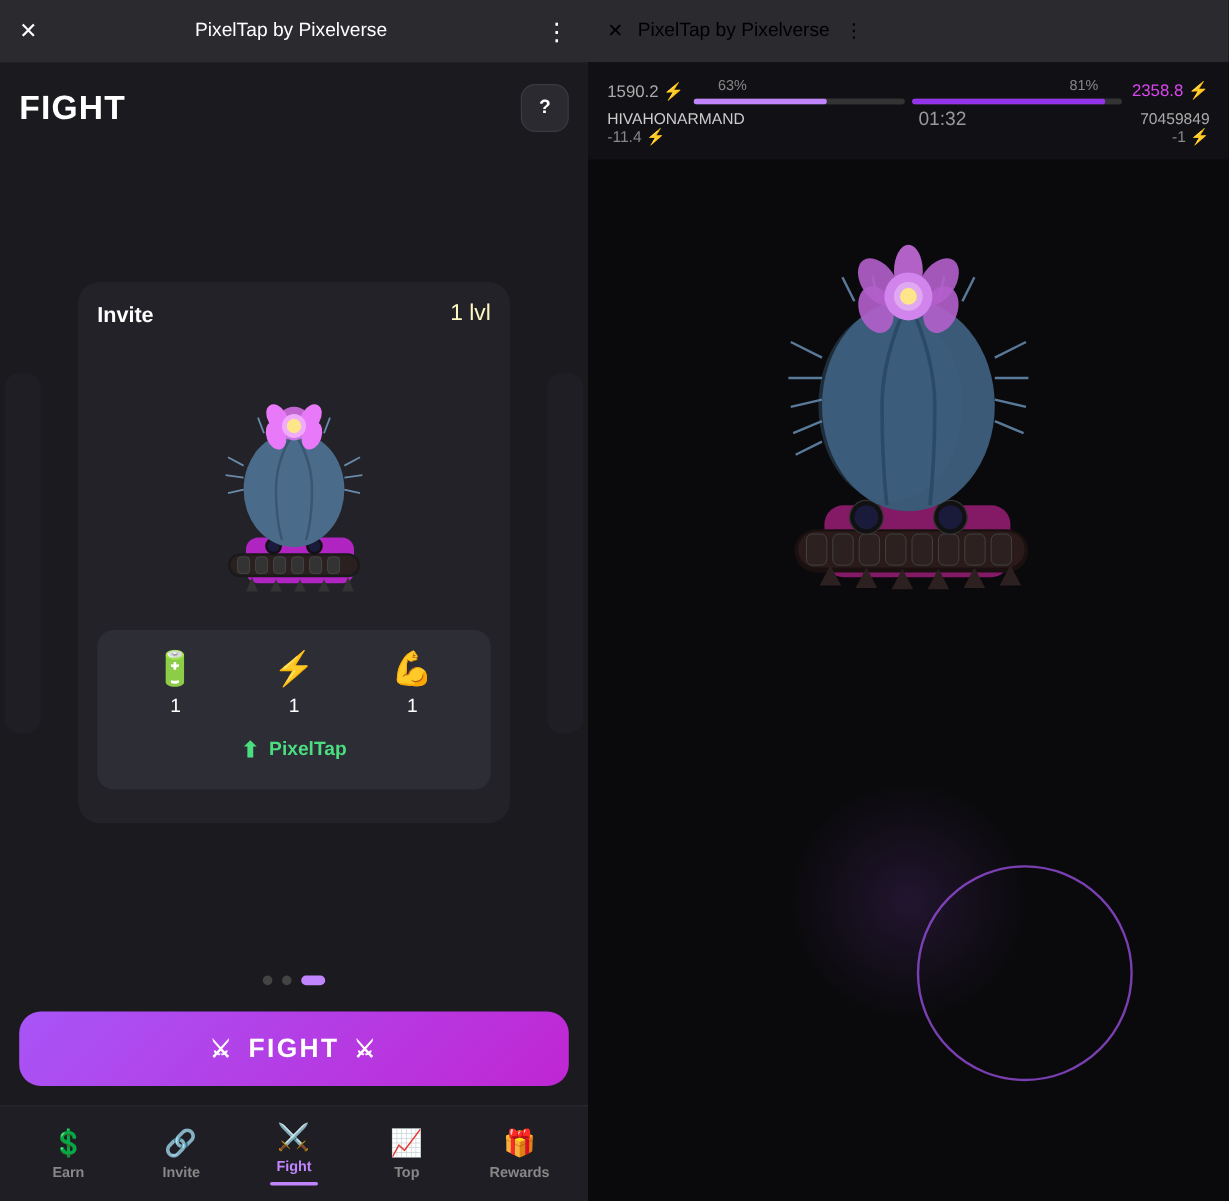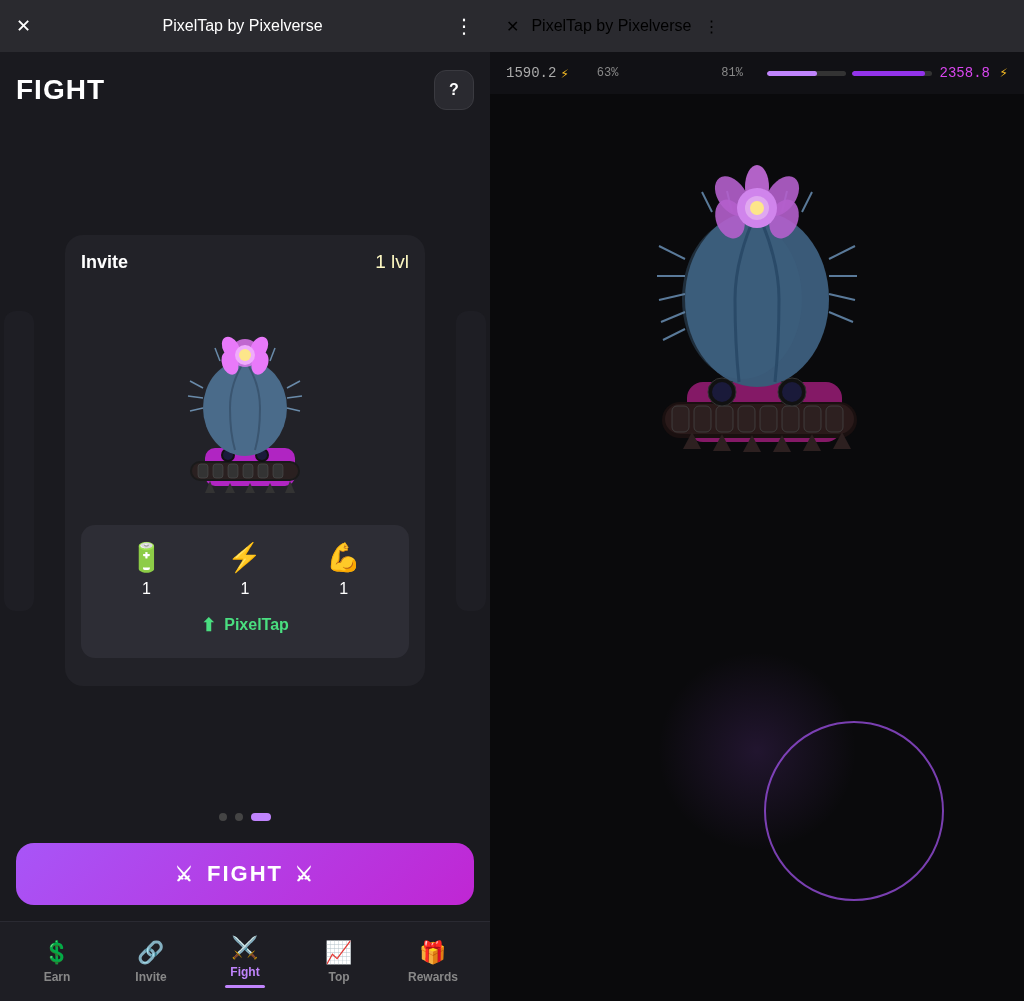--- a/index.html
+++ b/index.html
@@ -288,39 +288,38 @@
     
     .battle-header {
       padding: 12px 16px;
       background: #111115;
     }
     .battle-stats-row {
       display: flex;
       align-items: center;
       gap: 8px;
       margin-bottom: 0;
-      font-family: Liberation Mono, monospace;
     }
     .player-stat-left {
       display: flex;
       align-items: center;
       gap: 4px;
     }
     .stat-number {
       color: #aaa;
       font-size: 14px;
     }
     .stat-lightning {
       color: #fbbf24;
       font-size: 14px;
     }
     .progress-bars {
       flex: 1;
       display: flex;
-      flex-direction: row;
+      flex-direction: column;
       gap: 4px;
       align-items: center;
     }
     .pct-labels {
       display: flex;
       justify-content: space-between;
       width: 100%;
       padding: 0 20px;
     }
     .pct-label {
@@ -584,20 +583,39 @@
             <div class="bar-fill-left" style="width:92%; background:#9333ea;"></div>
           </div>
         </div>
       </div>
       <div style="text-align:right;">
         <span class="stat-number stat-number-right">2358.8</span>
         <span class="stat-lightning">⚡</span>
       </div>
     </div>
 
+    <div style="display:flex; justify-content:space-between; align-items:flex-start; margin-top:4px;">
+      <div>
+        <div class="player-name">HIVAHONARMAND</div>
+        <div class="dmg-left">
+          <span>-11.4</span>
+          <span>⚡</span>
+        </div>
+      </div>
+      <div style="text-align:center;">
+        <span class="timer-display">01:32</span>
+      </div>
+      <div style="text-align:right;">
+        <div class="player-id">70459849</div>
+        <div class="dmg-right">
+          <span>-1</span>
+          <span>⚡</span>
+        </div>
+      </div>
+    </div>
   </div>
 
   <div class="battle-arena">
     <div class="purple-glow"></div>
 
     <svg class="cactus-svg-large" viewBox="0 0 340 380" style="position:absolute; top:10px; left:50%; transform:translateX(-50%);">
 
       <rect x="100" y="278" width="155" height="60" rx="16" fill="#8b1a6b" opacity="0.95"></rect>
 
       <rect x="75" y="298" width="195" height="36" rx="18" fill="#1a1010"></rect>

